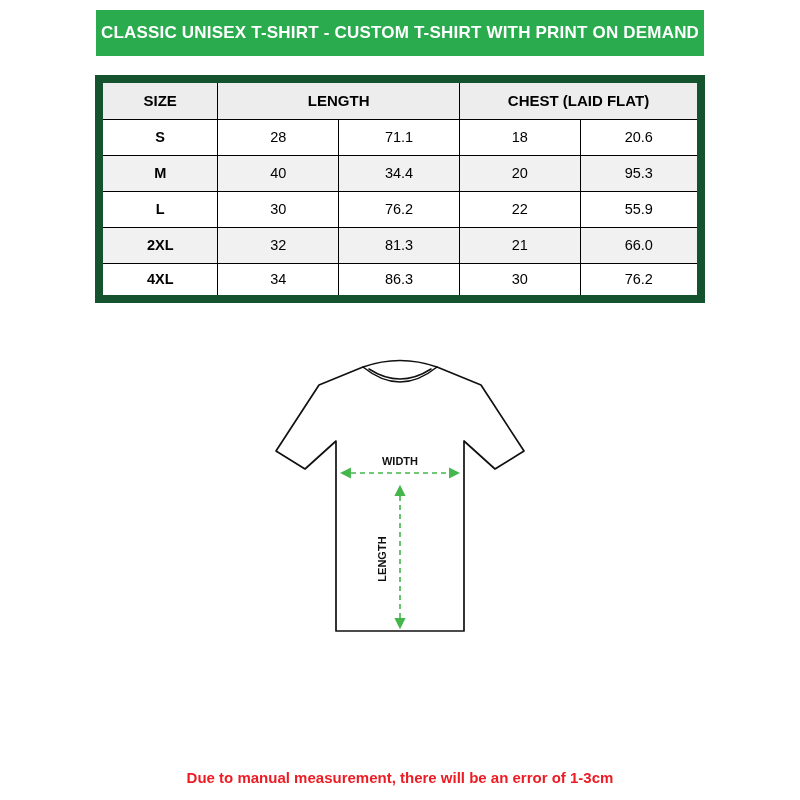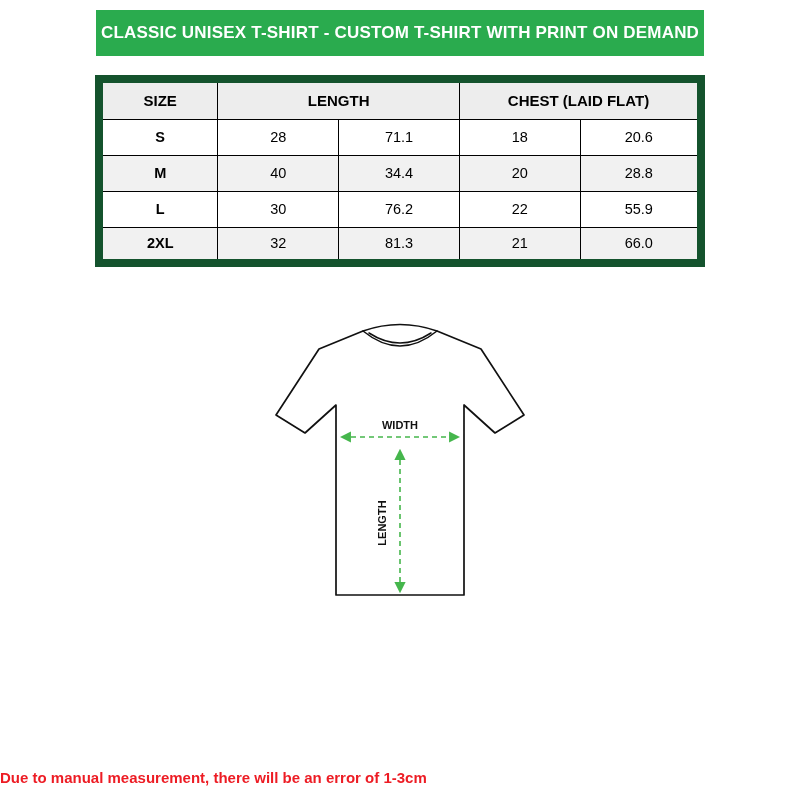--- a/index.html
+++ b/index.html
@@ -90,20 +90,21 @@
   .dim-label{
     font-family:"Liberation Sans", sans-serif;
     font-size:11px;
     font-weight:bold;
     fill:#111111;
   }
   .footer-note{
     position:absolute;
     left:0;right:0;
     bottom:24px;
+    text-align:center;
     font-weight:bold;
     font-size:15px;
     color:var(--note-color);
   }
 </style>
 </head>
 <body>
 
 <div class="page">
 
@@ -132,35 +133,42 @@
         <td>28</td>
         <td>71.1</td>
         <td>18</td>
         <td>20.6</td>
       </tr>
       <tr>
         <td class="size-cell">M</td>
         <td>40</td>
         <td>34.4</td>
         <td>20</td>
-        <td>28.8</td>
+        <td>95.3</td>
       </tr>
       <tr>
         <td class="size-cell">L</td>
         <td>30</td>
         <td>76.2</td>
         <td>22</td>
         <td>55.9</td>
       </tr>
       <tr>
         <td class="size-cell">2XL</td>
         <td>32</td>
         <td>81.3</td>
         <td>21</td>
         <td>66.0</td>
+      </tr>
+      <tr>
+        <td class="size-cell">4XL</td>
+        <td>34</td>
+        <td>86.3</td>
+        <td>30</td>
+        <td>76.2</td>
       </tr>
     </tbody>
   </table>
 
   <div class="diagram">
     <svg viewBox="0 0 300 300" width="300" height="300">
       <defs>
         <marker id="ah" viewBox="0 0 10 10" refX="8" refY="5" markerWidth="7" markerHeight="7" orient="auto-start-reverse">
           <path class="arrow-head" d="M0,0 L10,5 L0,10 z"></path>
         </marker>

